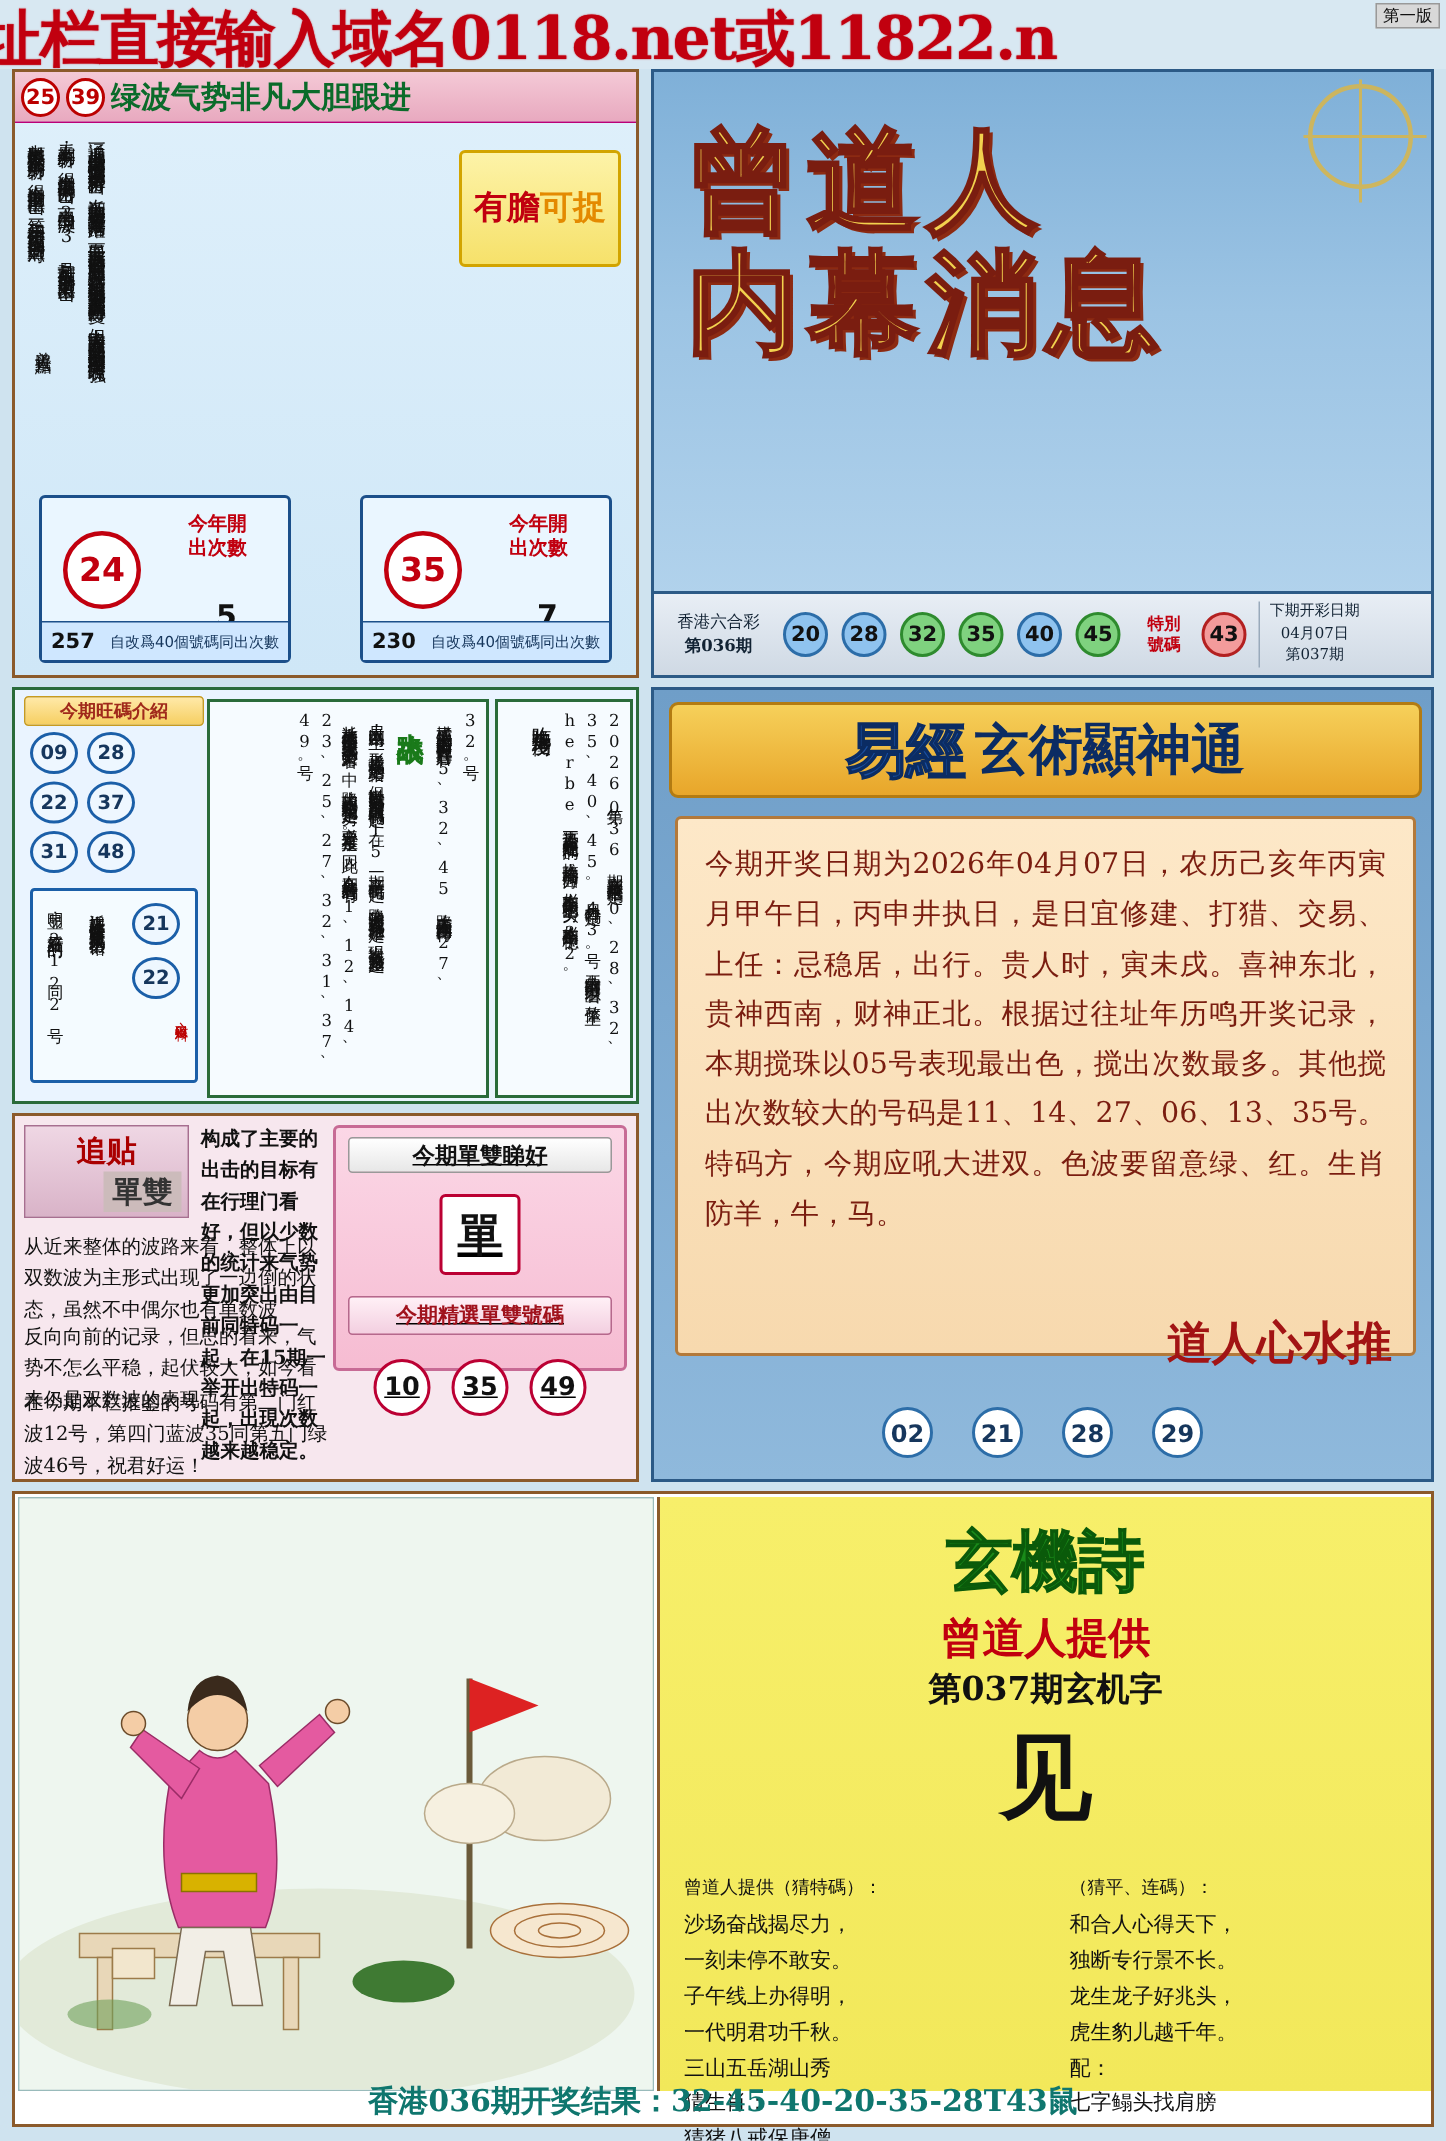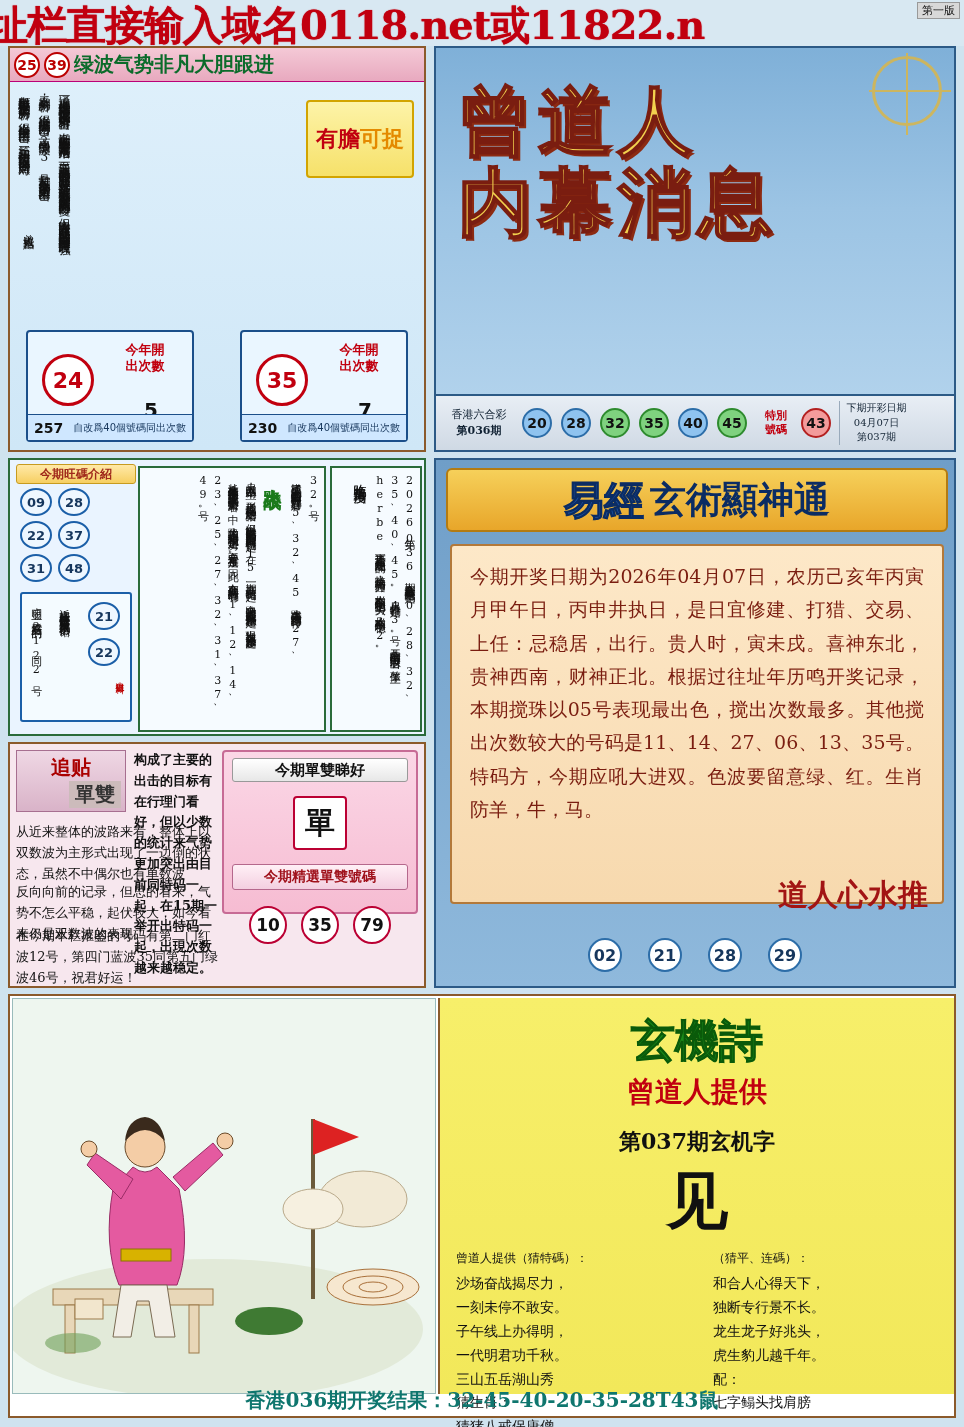--- a/index.html
+++ b/index.html
@@ -256,21 +256,21 @@
   }
   #lowLeft .tagbox .t1 { color:#a00; font-size:20px; }
   #lowLeft .tagbox .t2 { color:#333; font-size:20px; background:#cbb; padding:0 6px;margin-left:48px; }
   #lowLeft .para {
     position:absolute; font-family:"DejaVu Serif","Liberation Serif",serif;
     font-size:13px; line-height:1.6; color:#111;
   }
   #lowLeft .pinkcard {
     position:absolute; right:6px; top:6px; width:196px; height:164px;
     background:linear-gradient(180deg,#fbd7e6,#f6bcd2);
-    border:2px solid #c76b95; border-radius:4px;
+    border:2px solid #c76b95; border-radius:4px;text-decoration:underline;
   }
   #lowLeft .pinkcard .bar {
     margin:6px auto 0; width:176px; height:24px;
     background:linear-gradient(180deg,#ffffff,#e7e7e7);
     border:1px solid #999; border-radius:3px;
     display:flex; align-items:center; justify-content:center;
     font-size:15px; font-weight:bold; color:#111;
     font-family:"DejaVu Serif","Liberation Serif",serif;
   }
   #lowLeft .pinkcard .dan {
@@ -319,21 +319,21 @@
     font-size:44px; font-weight:bold; color:#1a8a1a;
     font-family:"DejaVu Serif","Liberation Serif",serif;
     -webkit-text-stroke:1px #0a5a0a;
   }
   #poem .t2 {
     text-align:center; margin-top:2px;
     font-size:28px; font-weight:bold; color:#c1000f;
     font-family:"DejaVu Serif","Liberation Serif",serif;
   }
   #poem .t3 {
-    text-align:center; margin-top:16px;
+    text-align:center; margin-top:0;
     font-size:22px; font-weight:bold; color:#111;
     font-family:"DejaVu Serif","Liberation Serif",serif;
   }
   #poem .big {
     text-align:center; margin-top:2px;
     font-size:62px; font-weight:bold; color:#111;
     font-family:"DejaVu Serif","Liberation Serif",serif;
   }
   #poem .cols {
     position:absolute; left:0; top:250px; width:100%;
@@ -514,21 +514,21 @@
     <div class="para" style="left:6px; top:138px; width:206px;">反向向前的记录，但思的看来，气势不怎么平稳，起伏较大，如今看来仍是双数波的表现。</div>
     <div class="para" style="left:6px; top:182px; width:206px;">在今期本栏推鉴的号码有第二门红波12号，第四门蓝波35同第五门绿波46号，祝君好运！</div>
 
     <div class="pinkcard">
       <div class="bar">今期單雙睇好</div>
       <div class="dan">單</div>
       <div class="bar2">今期精選單雙號碼</div>
       <div class="balls">
         <div class="pb">10</div>
         <div class="pb">35</div>
-        <div class="pb">79</div>
+        <div class="pb">49</div>
       </div>
     </div>
   </div>
 
   <div class="panel" id="bottom">
     <div id="pic">
       <svg width="424" height="396" viewBox="0 0 424 396">
         <rect x="0" y="0" width="424" height="396" fill="#eef6ef"></rect>
         <ellipse cx="200" cy="330" rx="210" ry="70" fill="#e2ead9"></ellipse>
 

